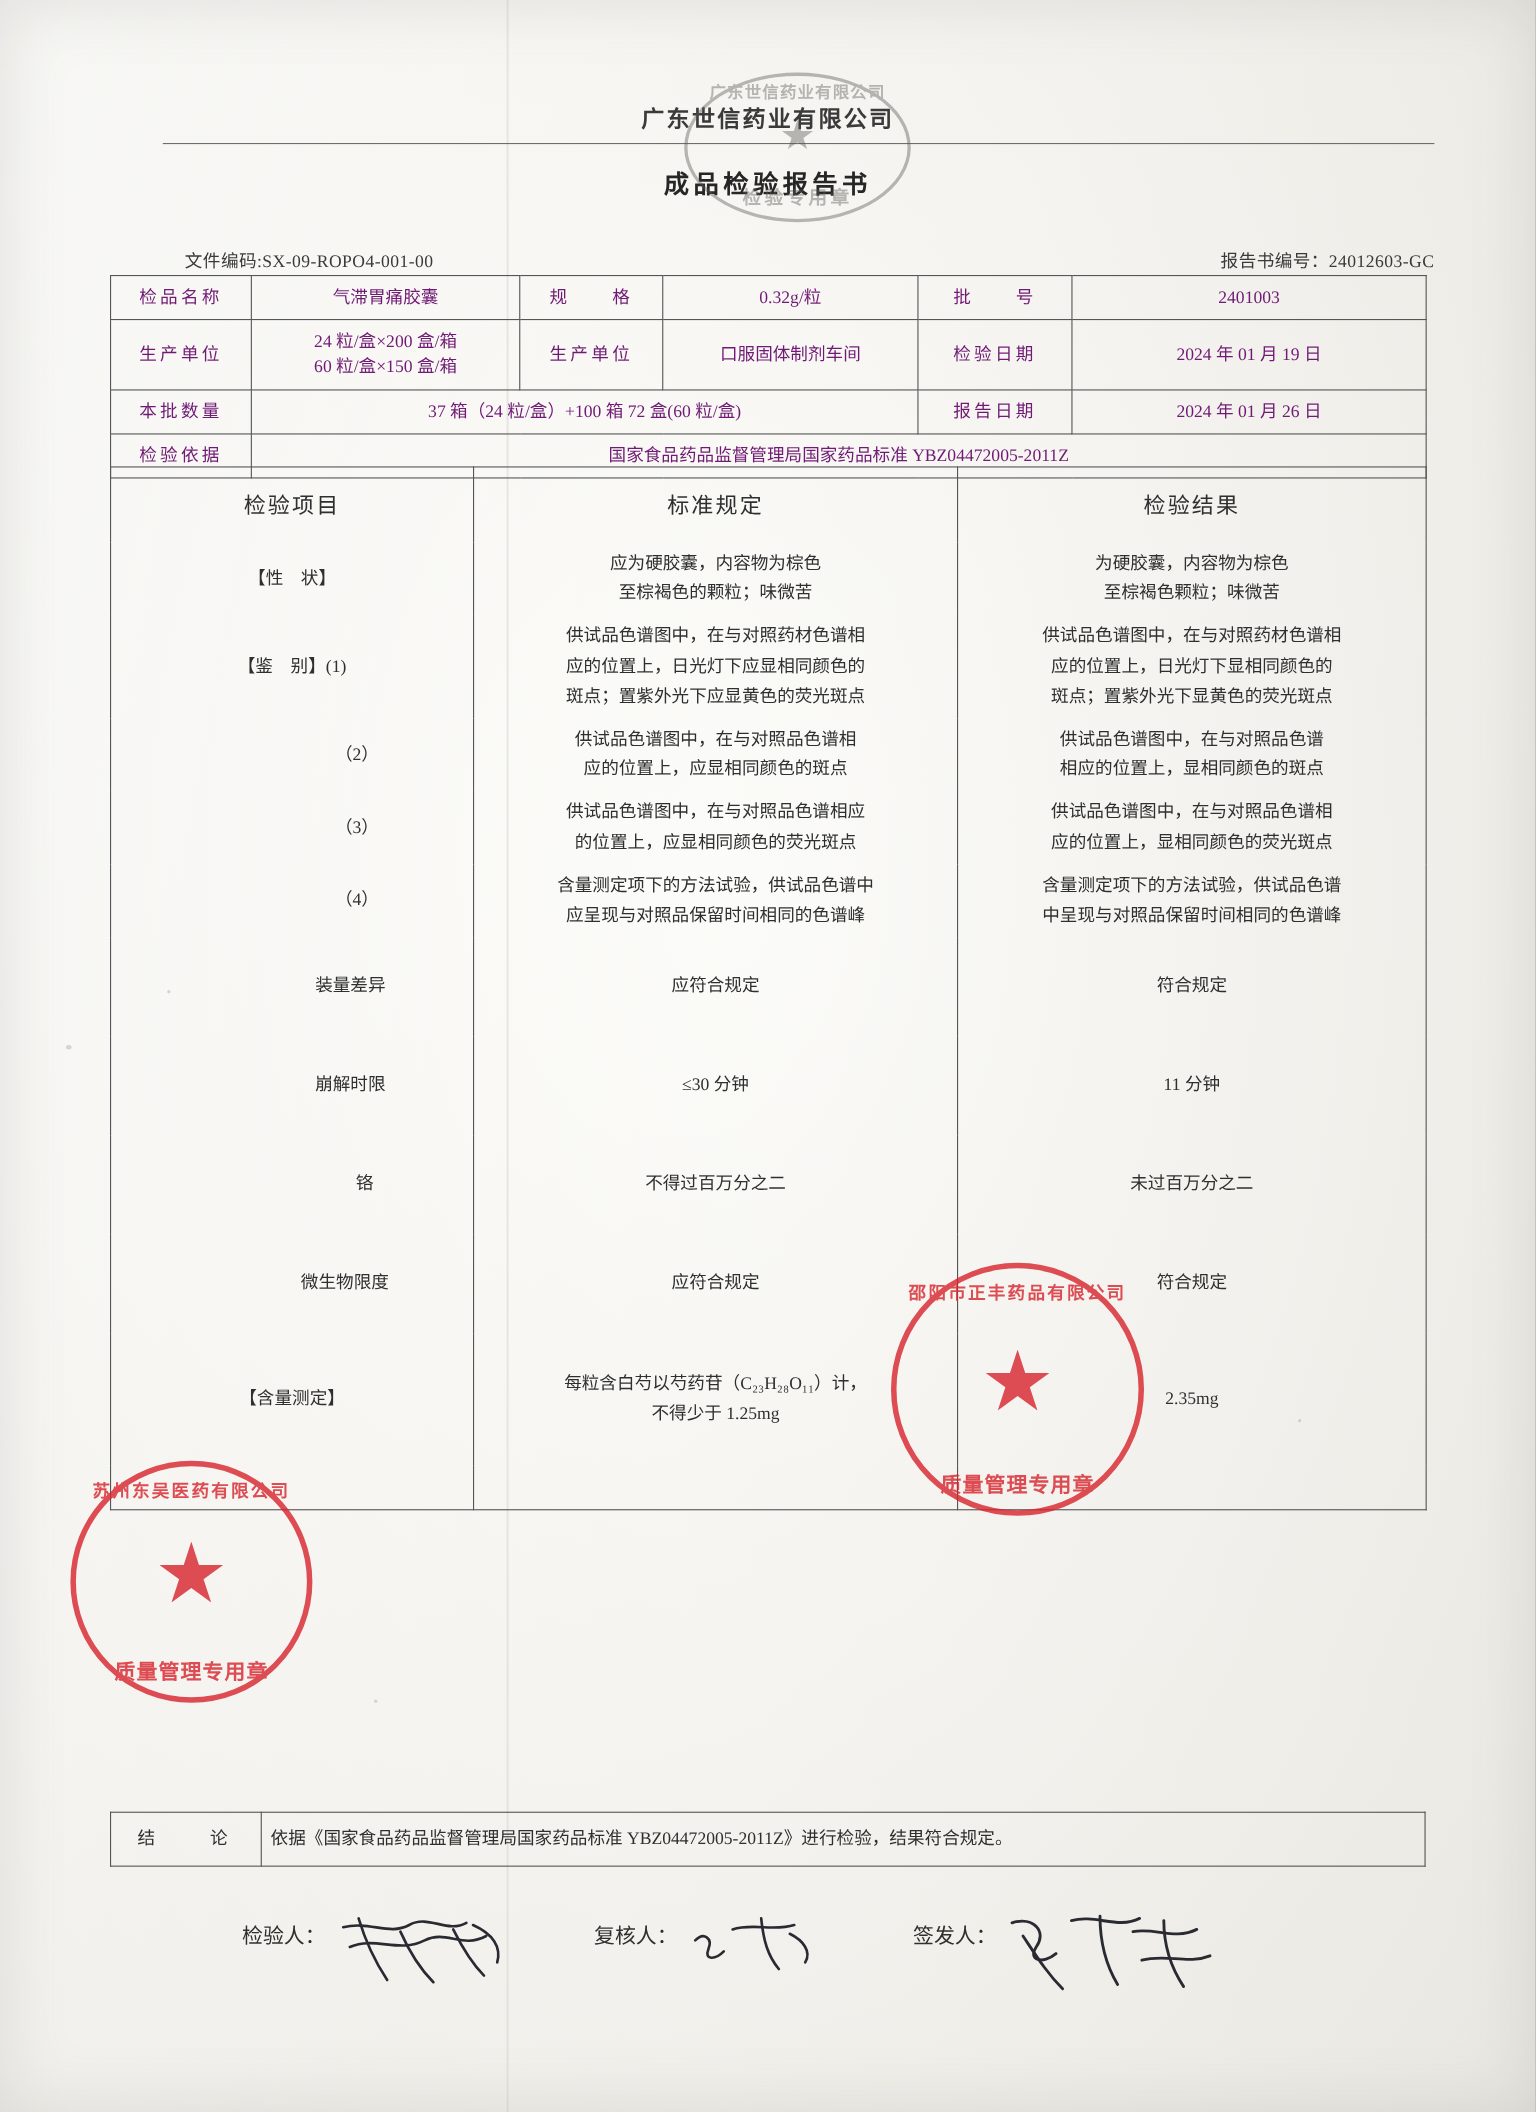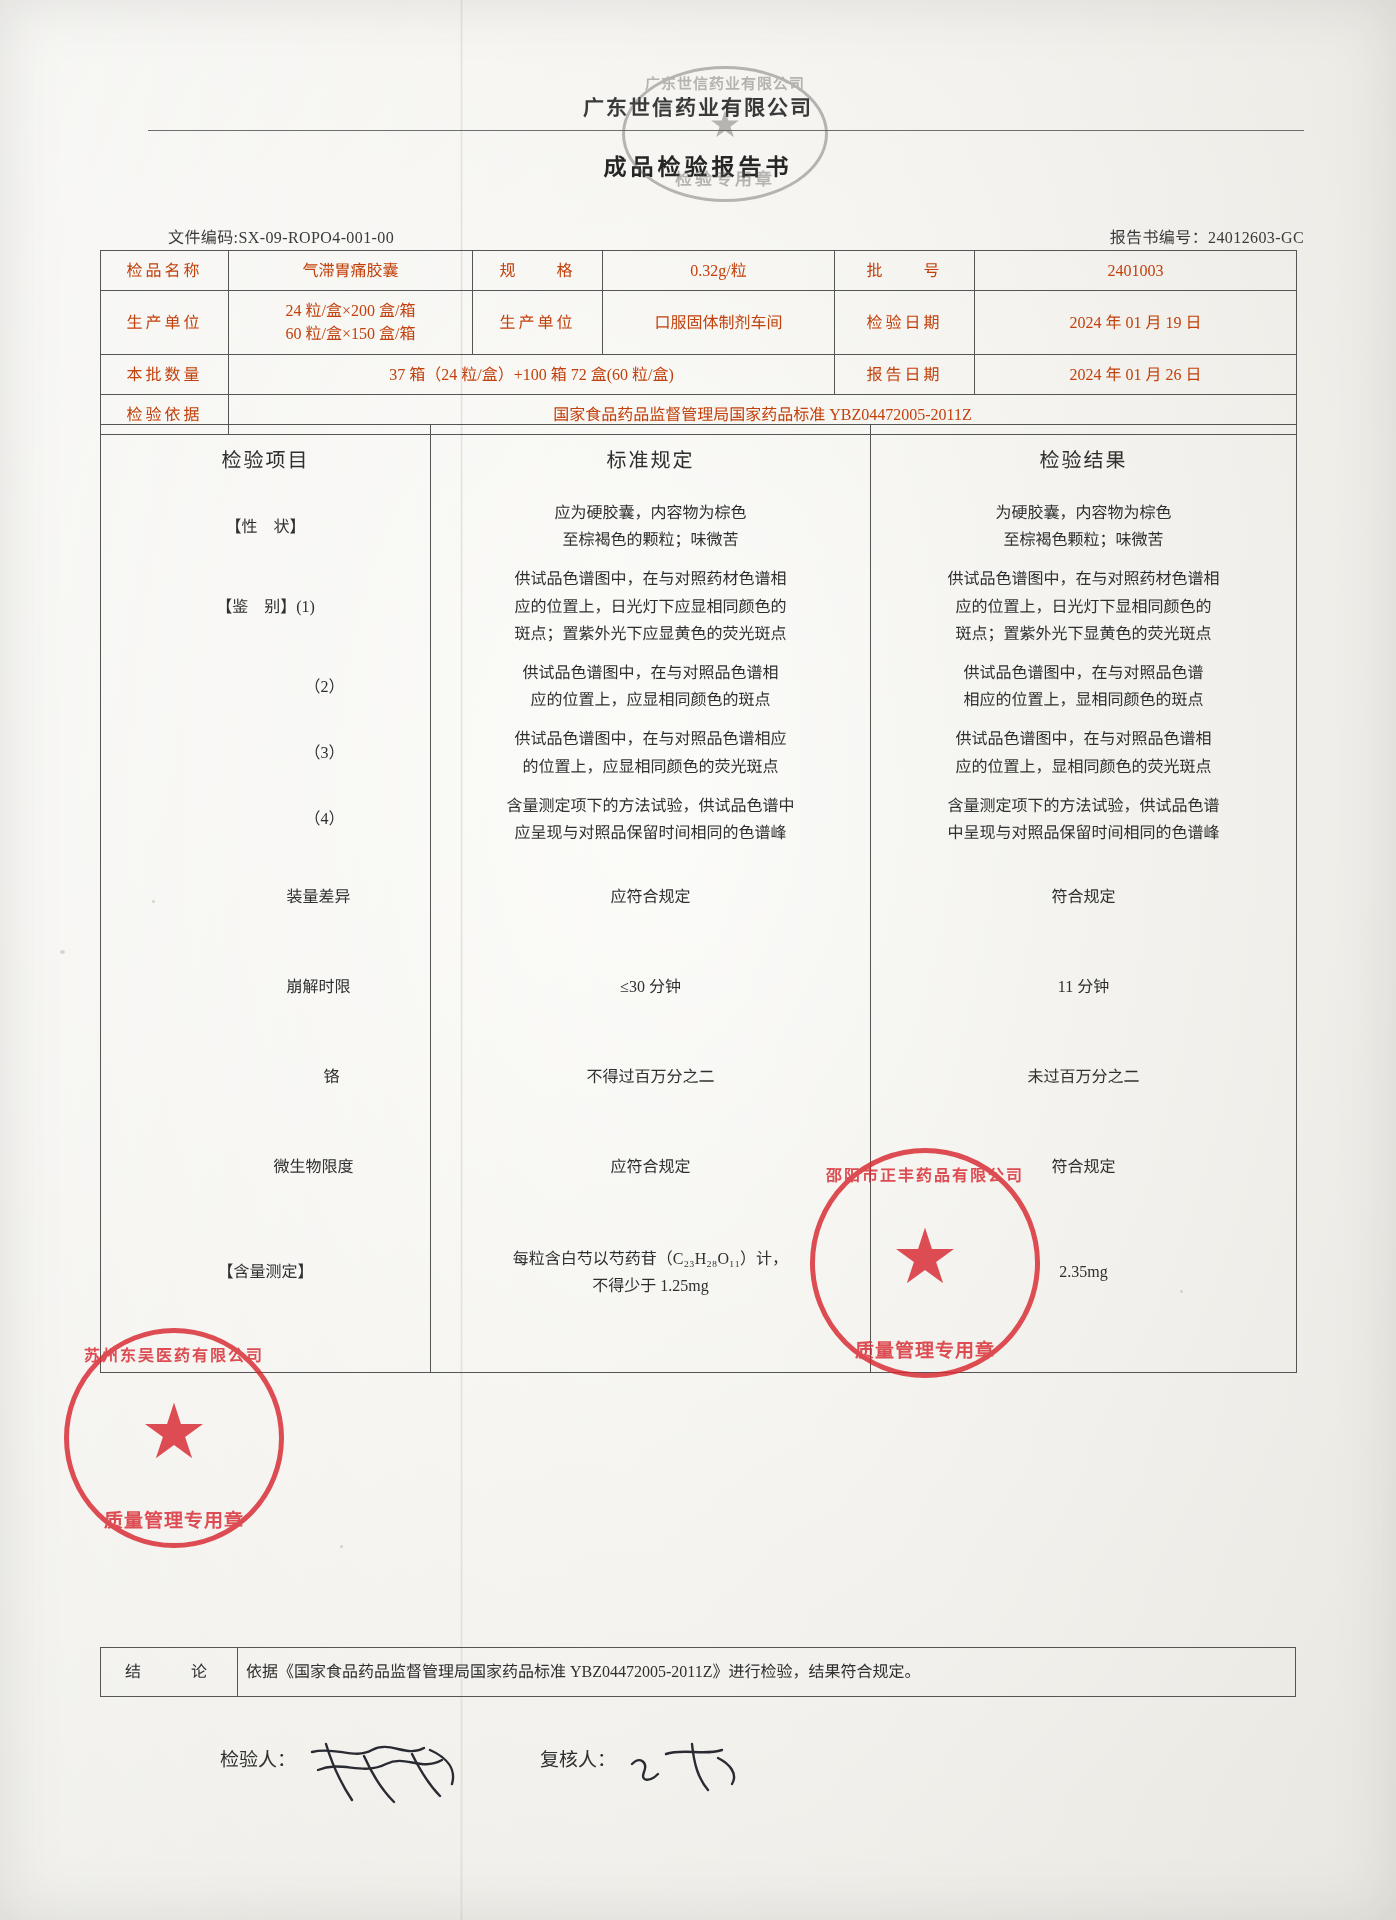--- a/index.html
+++ b/index.html
@@ -91,21 +91,21 @@
     left: 100px;
     width: 1196px;
   }
   table.info td {
     border: 1px solid #555;
     font-size: 16px;
     text-align: center;
     vertical-align: middle;
     padding: 8px 4px;
     line-height: 1.45;
-    color: #c2410c;
+    color: #701a75;
     background: transparent;
   }
   td.lbl { letter-spacing: 3px; }
   td.two-line { line-height: 1.6; }
 
   
   table.items {
     top: 424px;
     left: 100px;
     width: 1196px;
@@ -565,20 +565,36 @@
         <svg width="130" height="72" viewBox="0 0 130 72" aria-hidden="true">
           <g fill="none" stroke="#2a2a33" stroke-width="2.4" stroke-linecap="round">
             <path d="M10,34 C18,26 26,32 22,42 C18,52 28,52 36,44"></path>
             <path d="M44,24 C62,18 82,26 100,20"></path>
             <path d="M70,14 C72,34 76,48 86,60"></path>
             <path d="M96,28 C108,34 116,44 110,54"></path>
           </g>
         </svg>
       </span>
     </div>
+    <div class="sign-cell c">
+      <span>签发人：</span>
+      <span class="sig-ink">
+        <svg width="200" height="86" viewBox="0 0 200 86" aria-hidden="true">
+          <g fill="none" stroke="#2a2a33" stroke-width="2.6" stroke-linecap="round">
+            <path d="M8,18 C28,12 40,26 30,40 C22,52 36,56 48,46"></path>
+            <path d="M18,30 C30,48 40,64 54,78"></path>
+            <path d="M62,16 C84,10 104,24 124,14"></path>
+            <path d="M88,12 C88,34 92,54 104,74"></path>
+            <path d="M118,26 C138,22 156,34 176,24"></path>
+            <path d="M146,16 C146,38 152,58 164,76"></path>
+            <path d="M126,52 C148,46 168,56 188,48"></path>
+          </g>
+        </svg>
+      </span>
+    </div>
   </div>
 
   <div class="stamp stamp-red stamp-mid">
     <div class="outer"></div>
     <div class="curve-top">邵阳市正丰药品有限公司</div>
     <div class="inner-star">★</div>
     <div class="bottom-label">质量管理专用章</div>
   </div>
 
   <div class="stamp stamp-red stamp-bottom-left">

